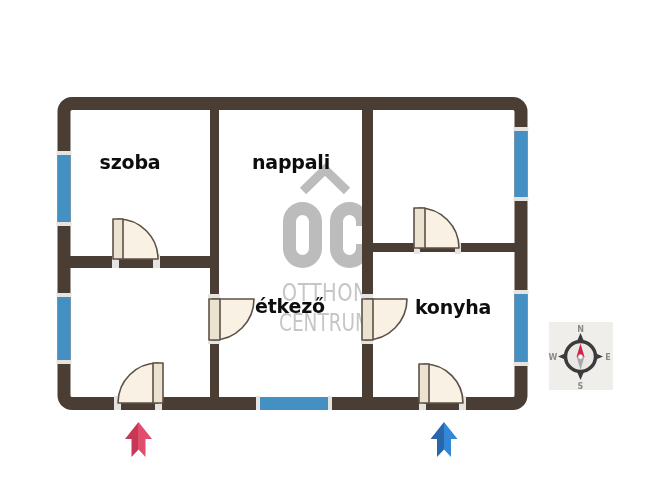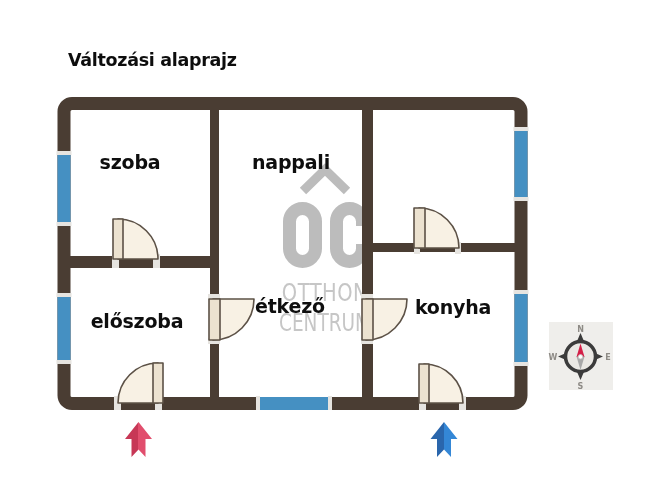--- a/index.html
+++ b/index.html
@@ -137,21 +137,19 @@
       <circle cx="580.5" cy="356.8" r="2.2" fill="#ffffff" stroke="#c9c7c3" stroke-width="0.8"></circle>
       <g font-size="8" font-weight="bold" text-anchor="middle" font-family="'DejaVu Sans','Liberation Sans',sans-serif" fill="#8e8b86">
         <text x="580.5" y="332">N</text>
         <text x="608" y="359.5">E</text>
         <text x="580.5" y="389">S</text>
         <text x="553" y="359.5">W</text>
       </g>
     </g>
   </svg>
 
-  <div class="title">Változási alaprajz</div>
 
   <div class="room-label lbl-szoba">szoba</div>
   <div class="room-label lbl-nappali">nappali</div>
-  <div class="room-label lbl-eloszoba">előszoba</div>
   <div class="room-label lbl-etkezo">étkező</div>
   <div class="room-label lbl-konyha">konyha</div>
 
 </div>
 
 </body></html>

